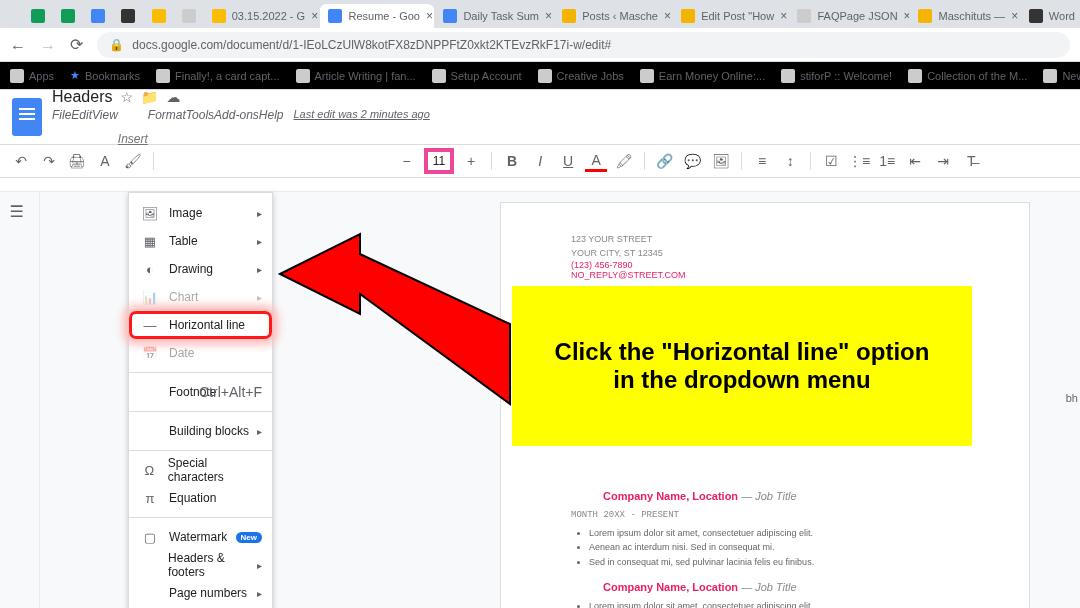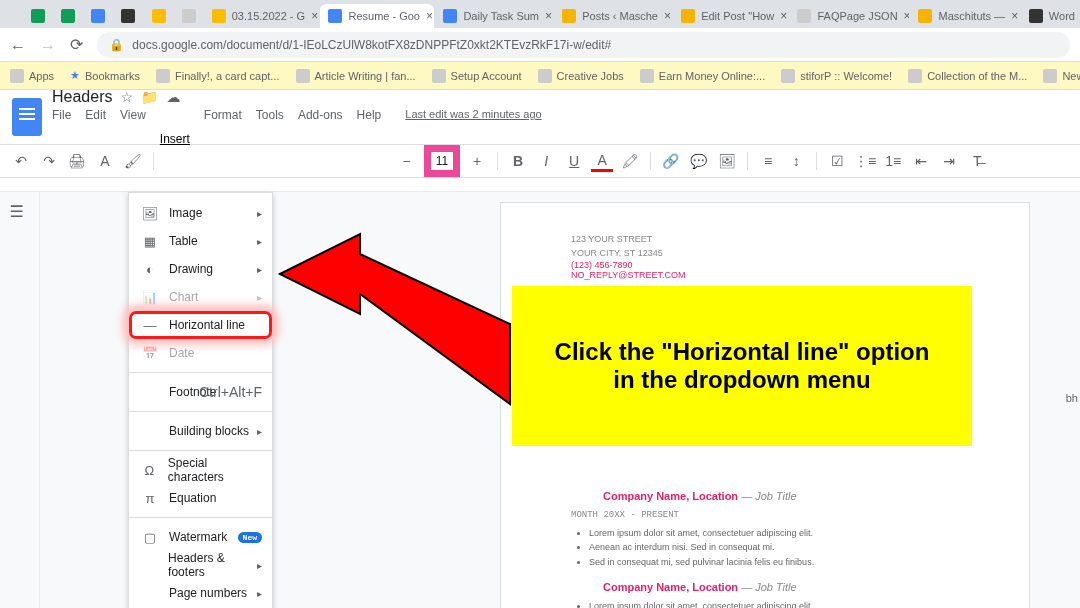--- a/index.html
+++ b/index.html
@@ -14,55 +14,55 @@
     .favicon-blue { background: #4285f4; }
     .favicon-orange { background: #f4b400; }
     .favicon-yellow { background: #fbbc04; }
     .favicon-dark { background: #333; }
     
     .url-bar { height: 34px; background: #fff; border-bottom: 1px solid #dadce0; display: flex; align-items: center; padding: 0 10px; gap: 14px; }
     .nav-arrow { color: #5f6368; font-size: 16px; cursor: pointer; }
     .url-input { flex: 1; background: #f1f3f4; border-radius: 14px; height: 26px; display: flex; align-items: center; padding: 0 12px; font-size: 12px; color: #5f6368; }
     .url-lock { margin-right: 8px; }
     
-    .bookmarks-bar { height: 28px; background: #fef9c3; border-bottom: 1px solid #dadce0; display: flex; align-items: center; padding: 0 10px; gap: 16px; font-size: 11px; color: #5f6368; }
+    .bookmarks-bar { height: 28px; background: #000000; border-bottom: 1px solid #dadce0; display: flex; align-items: center; padding: 0 10px; gap: 16px; font-size: 11px; color: #5f6368; }
     .bookmark-item { display: flex; align-items: center; gap: 5px; cursor: pointer; white-space: nowrap; }
     .bookmark-icon { width: 14px; height: 14px; background: #ccc; border-radius: 2px; }
     
     .docs-header { height: 54px; display: flex; align-items: center; padding: 0 12px; gap: 10px; }
     .docs-logo { width: 30px; height: 38px; background: #4285f4; border-radius: 3px; position: relative; }
     .docs-logo::after { content: ''; position: absolute; top: 10px; left: 7px; width: 16px; height: 2px; background: #fff; box-shadow: 0 5px 0 #fff, 0 10px 0 #fff; }
     .docs-title-area { display: flex; flex-direction: column; gap: 2px; }
     .docs-title-row { display: flex; align-items: center; gap: 8px; }
     .docs-title { font-size: 16px; color: #202124; }
     .docs-star { color: #5f6368; font-size: 14px; }
-    .docs-menus { display: flex; gap: 14px; font-size: 12px; color: #5f6368; }
+    .docs-menus { display: flex; font-size: 12px; color: #5f6368; font-style: italic; }
     .docs-menu-item { cursor: pointer; }
-    .docs-menu-item.active { color: #000000; text-decoration: underline; margin-top: 24px; }
+    .docs-menu-item.active { color: #737373; text-decoration: underline; margin-top: 24px; }
     .docs-last-edit { font-size: 11px; color: #5f6368; text-decoration: underline; }
     
     .toolbar { height: 34px; border-top: 1px solid #dadce0; border-bottom: 1px solid #dadce0; display: flex; align-items: center; padding: 0 10px; gap: 6px; background: #fff; }
     .toolbar-icon { width: 22px; height: 22px; display: flex; align-items: center; justify-content: center; color: #5f6368; font-size: 14px; cursor: pointer; }
     .toolbar-sep { width: 1px; height: 18px; background: #dadce0; margin: 0 3px; }
     .toolbar-select { font-size: 12px; color: #202124; padding: 0 5px; }
     
     .ruler { height: 14px; background: #fff; border-bottom: 1px solid #e8eaed; position: relative; }
     
     .editor-area { position: relative; height: 456px; background: #f8f9fa; display: flex; }
     .side-bar { width: 40px; background: #f8f9fa; border-right: 1px solid #e8eaed; padding-top: 10px; display: flex; flex-direction: column; align-items: center; gap: 10px; }
     .side-icon { width: 20px; height: 20px; color: #5f6368; cursor: pointer; }
     
     .dropdown-menu { position: absolute; left: 128px; top: 0px; width: 145px; background: #fff; border: 1px solid #dadce0; box-shadow: 0 2px 6px rgba(0,0,0,0.2); z-index: 100; padding: 6px 0; }
     .menu-item { height: 28px; display: flex; align-items: center; padding: 0 12px; font-size: 12px; color: #202124; cursor: pointer; position: relative; }
     .menu-icon { width: 18px; text-align: center; margin-right: 10px; color: #5f6368; font-size: 13px; }
     .menu-arrow { position: absolute; right: 10px; color: #5f6368; font-size: 10px; }
     .menu-shortcut { position: absolute; right: 10px; color: #5f6368; font-size: 14px; }
     .menu-divider { height: 1px; background: #dadce0; margin: 5px 0; }
     .menu-highlight { box-shadow: 0 0 0 3px #ff1818 inset, 0 0 8px 6px #ffbebe; border-radius: 7px;}
-    .new-badge { position: absolute; right: 10px; background: #1a73e8; color: #fff; font-size: 8px; padding: 1px 5px; border-radius: 7px; font-weight: bold; font-family: Liberation Mono, monospace; }
+    .new-badge { position: absolute; right: 10px; background: #1a73e8; color: #fff; font-size: 8px; padding: 1px 5px; border-radius: 7px; font-weight: bold; }
     
     .red-arrow { position: absolute; left: 270px; top: 32px; z-index: 50; }
     
     .doc-page { position: absolute; left: 500px; top: 10px; width: 530px; background: #fff; border: 1px solid #dadce0; padding: 30px 70px; height: 500px; }
     .doc-address { font-size: 9px; color: #888; line-height: 1.5; }
     .doc-phone { color: #e91e63; font-size: 9px; }
     .doc-email { color: #e91e63; font-size: 9px; }
     
     .yellow-callout { position: absolute; left: 512px; top: 94px; width: 460px; height: 160px; background: #ffff00; display: flex; align-items: center; justify-content: center; text-align: center; font-size: 24px; font-weight: bold; font-family: Georgia, serif; padding: 20px 30px; z-index: 60; }
     
@@ -217,21 +217,21 @@
 <div class="toolbar">
   <span class="toolbar-icon">↶</span>
   <span class="toolbar-icon">↷</span>
   <span class="toolbar-icon">🖨</span>
   <span class="toolbar-icon">A</span>
   <span class="toolbar-icon">🖌</span>
   <span class="toolbar-sep"></span>
   <span class="toolbar-select" style="visibility:hidden">100%</span>
   <span style="margin-left:180px"></span>
   <span class="toolbar-icon">−</span>
-  <span class="toolbar-select" style="border:7px solid #ec4899;padding:2px 5px">11</span>
+  <span class="toolbar-select" style="border:4px solid #ec4899;padding:2px 5px">11</span>
   <span class="toolbar-icon">+</span>
   <span class="toolbar-sep"></span>
   <span class="toolbar-icon">
       <b>B</b>
     </span>
   <span class="toolbar-icon">
       <i>I</i>
     </span>
   <span class="toolbar-icon">
       <u>U</u>

